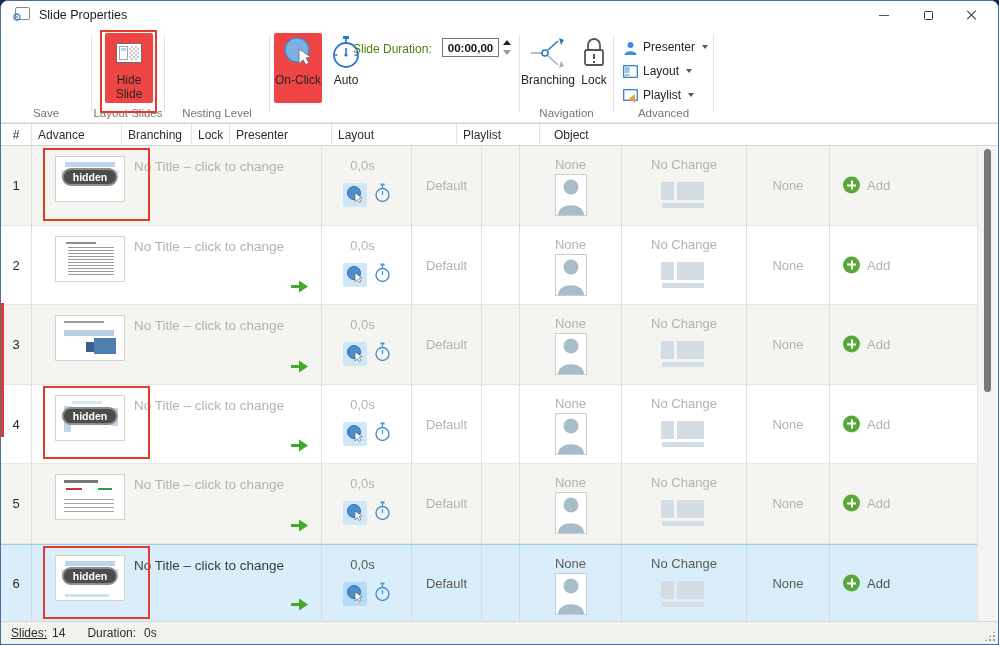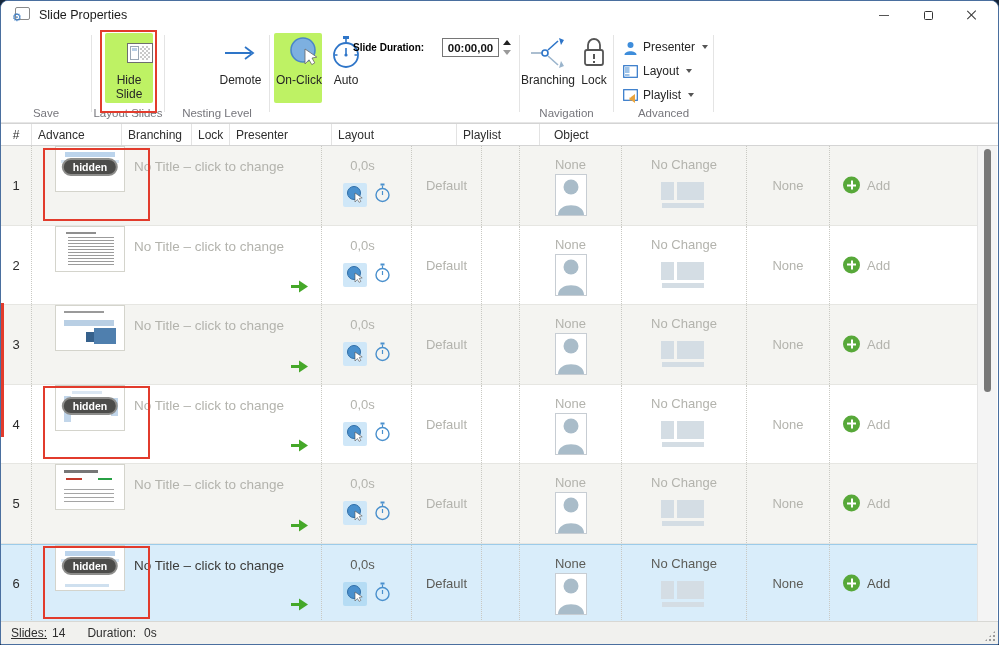--- a/index.html
+++ b/index.html
@@ -27,34 +27,34 @@
 
   
   .ribbon { position:absolute; top:28px; left:0; right:0; height:94px; background:#fff;
             border-bottom:1px solid #e6e6e6; }
   .rsep { position:absolute; top:6px; bottom:10px; width:1px; background:#e4e4e4; }
   .group-label { position:absolute; bottom:3px; font-size:11.5px; color:#76767c; text-align:center; }
   .rb-big { position:absolute; top:4px; height:70px; display:flex; flex-direction:column;
             align-items:center; justify-content:flex-start; font-size:12px; color:#262626;
             text-align:center; cursor:default; border-radius:2px; }
   .rb-big .ic { height:40px; display:flex; align-items:center; justify-content:center; }
-  .rb-big.active { background:#bef264;align-items:flex-end; }
+  .rb-big.active { background:#ef4444; }
   .rb-big.disabled { color:#b9b9b9; }
 
   .ann-red { border:2.5px solid #e23b2c; position:absolute; z-index:30; pointer-events:none; }
 
   
   .hideslide-ic { width:26px; height:20px; border:1px solid #6e6e6e; background:#fff; position:relative; }
   .hideslide-ic .lft { position:absolute; left:2px; top:2px; width:9px; height:14px; border:1px solid #9aa7b5; }
   .hideslide-ic .lft::before { content:''; position:absolute; left:1px; top:1px; width:5px; height:3px; background:#b9cfe6; }
   .hideslide-ic .rgt { position:absolute; right:2px; top:2px; width:10px; height:14px;
      background:repeating-conic-gradient(#c9c9c9 0% 25%, #fff 0% 50%) 0 0/4px 4px; }
 
   
-  .dur-label { position:absolute; left:352px; top:13px; font-size:10px; color:#000000;font-weight:bold; }
+  .dur-label { position:absolute; left:352px; top:13px; font-size:12px; color:#4d7c0f; }
   .spin-input { position:absolute; left:441px; top:9px; width:57px; height:19px; border:1px solid #767676;
      font-family:"Liberation Sans",sans-serif; font-size:11.5px; font-weight:600; color:#111;
      text-align:center; background:#fff; }
   .spin-arrows { position:absolute; left:500px; top:9px; width:12px; height:19px; display:flex;
      flex-direction:column; justify-content:space-around; align-items:center; }
   .spin-up { width:0; height:0; border-left:4px solid transparent; border-right:4px solid transparent;
      border-bottom:5px solid #222; }
   .spin-down { width:0; height:0; border-left:4px solid transparent; border-right:4px solid transparent;
      border-top:5px solid #9a9a9a; }
 
@@ -91,21 +91,21 @@
   .c-object    { flex:1;padding-left:14px; }
 
   .th.c-num{justify-content:center;}
 
   .gray-val { color:#b3b3ad; font-size:13px; }
   .row.selected .gray-val { color:#5c5c57; }
 
   .num-val { position:absolute; left:0; right:0; top:50%; transform:translateY(-50%);
      text-align:center; font-size:13px; color:#2b2b2b; }
 
-  .thumb { position:absolute; left:23px; top:0; width:70px; height:46px; background:#fff;
+  .thumb { position:absolute; left:23px; top:10px; width:70px; height:46px; background:#fff;
      border:1px solid #d4d4cc;padding-left:7px; }
   .thumb-art { position:absolute; inset:0; background-repeat:no-repeat; }
   .tv-hidden-a .thumb-art, .tv-hidden-c .thumb-art {
      background-image:linear-gradient(#bcd4ec,#bcd4ec),linear-gradient(#d9e6f3,#d9e6f3),linear-gradient(#cfe0ef,#cfe0ef);
      background-size:50px 5px,58px 3px,44px 3px;
      background-position:9px 5px,5px 13px,9px 19px; }
   .tv-hidden-c .thumb-art { background-position:9px 5px,5px 13px,9px 38px; }
   .tv-text .thumb-art {
      background-image:linear-gradient(#8f8f8f,#8f8f8f),
        repeating-linear-gradient(to bottom,#9b9b9b 0 1px,transparent 1px 3px);
@@ -218,28 +218,20 @@
         <span class="hideslide-ic">
             <span class="lft"></span>
             <span class="rgt"></span>
           </span>
       </span>
       <span>Hide Slide</span>
     </div>
     <div class="group-label" style="left:91px;width:72px">Layout Slides</div>
     <div class="ann-red" style="left:99px;top:1px;width:57px;height:83px"></div>
 
-    <div class="rb-big" style="left:216px;width:47px">
-      <span class="ic">
-        <svg width="36" height="16" viewBox="0 0 36 16">
-            <path d="M2 8 H28 M22 2 L30 8 L22 14" fill="none" stroke="#2e75c8" stroke-width="1.8"></path>
-          </svg>
-      </span>
-      <span>Demote</span>
-    </div>
     <div class="group-label" style="left:164px;width:104px">Nesting Level</div>
 
     <div class="rb-big" style="left:325px;width:40px">
       <span class="ic">
         <svg width="32" height="36" viewBox="0 0 32 36">
           <rect x="13" y="1" width="6" height="3" fill="#2e75c8"></rect>
           <line x1="16" y1="4" x2="16" y2="8" stroke="#2e75c8" stroke-width="1.6"></line>
           <circle cx="16" cy="20" r="12" fill="none" stroke="#2e75c8" stroke-width="1.8"></circle>
           <line x1="16" y1="20" x2="16" y2="13" stroke="#2e75c8" stroke-width="1.6"></line>
           <circle cx="16" cy="20" r="1.6" fill="#2e75c8"></circle>

